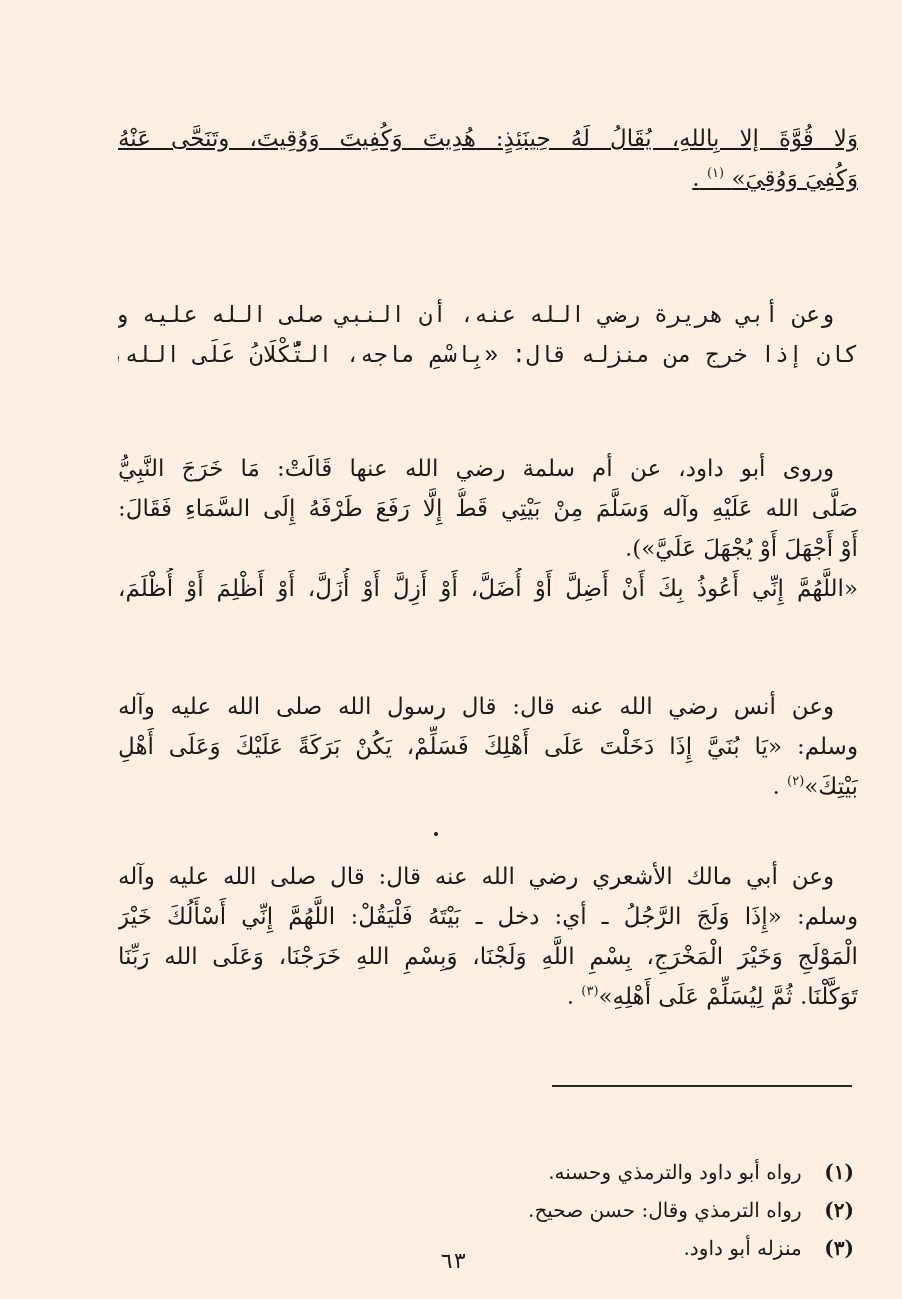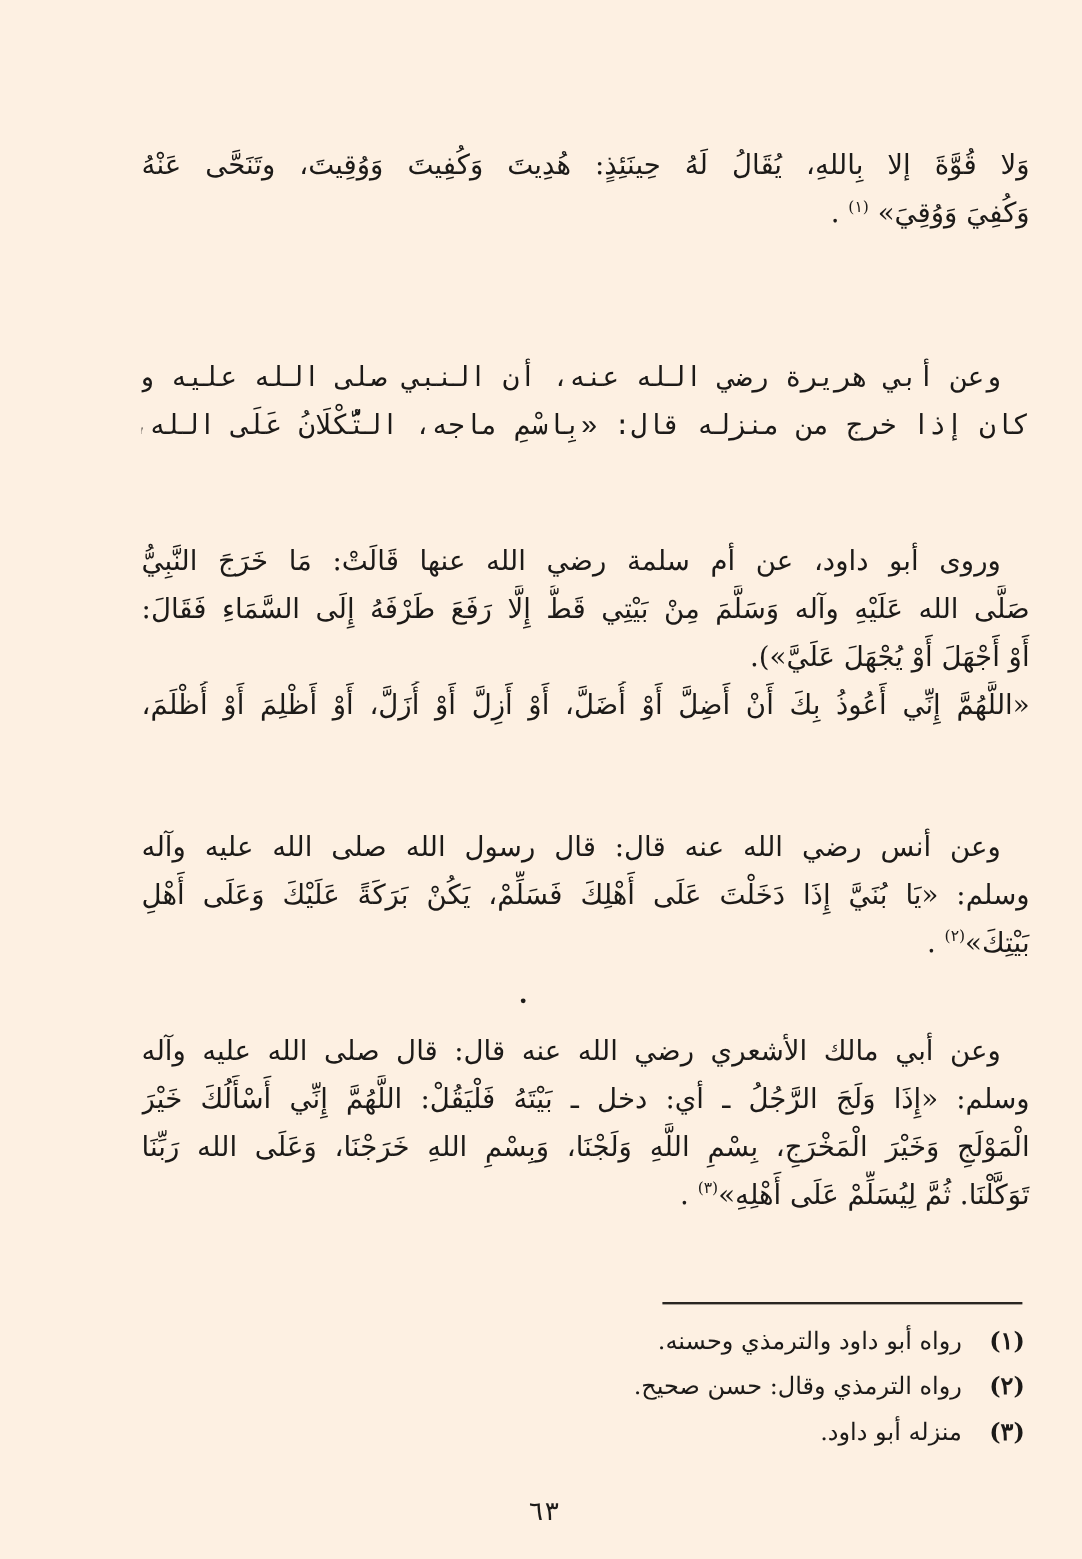--- a/index.html
+++ b/index.html
@@ -56,21 +56,21 @@
       position: absolute;
       left: 552px;
       width: 300px;
       top: 1085px;
       height: 0;
       border-top: 2px solid #2a2622;
     }
     .footnotes {
       position: absolute;
       right: 48px;
-      top: 1098px;
+      top: 1153px;
       width: 400px;
       direction: rtl;
       font-size: 20px;
       line-height: 38px;
       text-align: right;
     }
     .footnote {
       display: block;
       white-space: nowrap;
     }
@@ -93,21 +93,21 @@
       height: 4px;
       background: #1c1a18;
       border-radius: 50%;
     }
   </style>
 </head>
 <body>
 
 <div class="page">
 
-  <div class="para" style="top:118px;">
+  <div class="para" style="top:118px;text-decoration:underline;">
     <span class="line">وَلا قُوَّةَ إلا بِاللهِ، يُقَالُ لَهُ حِينَئِذٍ: هُدِيتَ وَكُفِيتَ وَوُقِيتَ، وتَنَحَّى عَنْهُ</span>
     <span class="line last"><span>وَكُفِيَ وَوُقِيَ»</span> <sup class="fn">(١)</sup> <span>.</span></span>
   </div>
 
   <div class="para" style="top:296px;font-family:Liberation Mono, monospace;">
     <span class="line indent">وعن أبي هريرة رضي الله عنه، أن النبي صلى الله عليه وآله وسلم</span>
     <span class="line">كان إذا خرج من منزله قال: «بِاسْمِ ماجه، التُّكْلَانُ عَلَى الله، لَا حَوْلَ وَلَا</span>
   </div>
 
   <div class="para" style="top:448px;margin-left:44px;">

